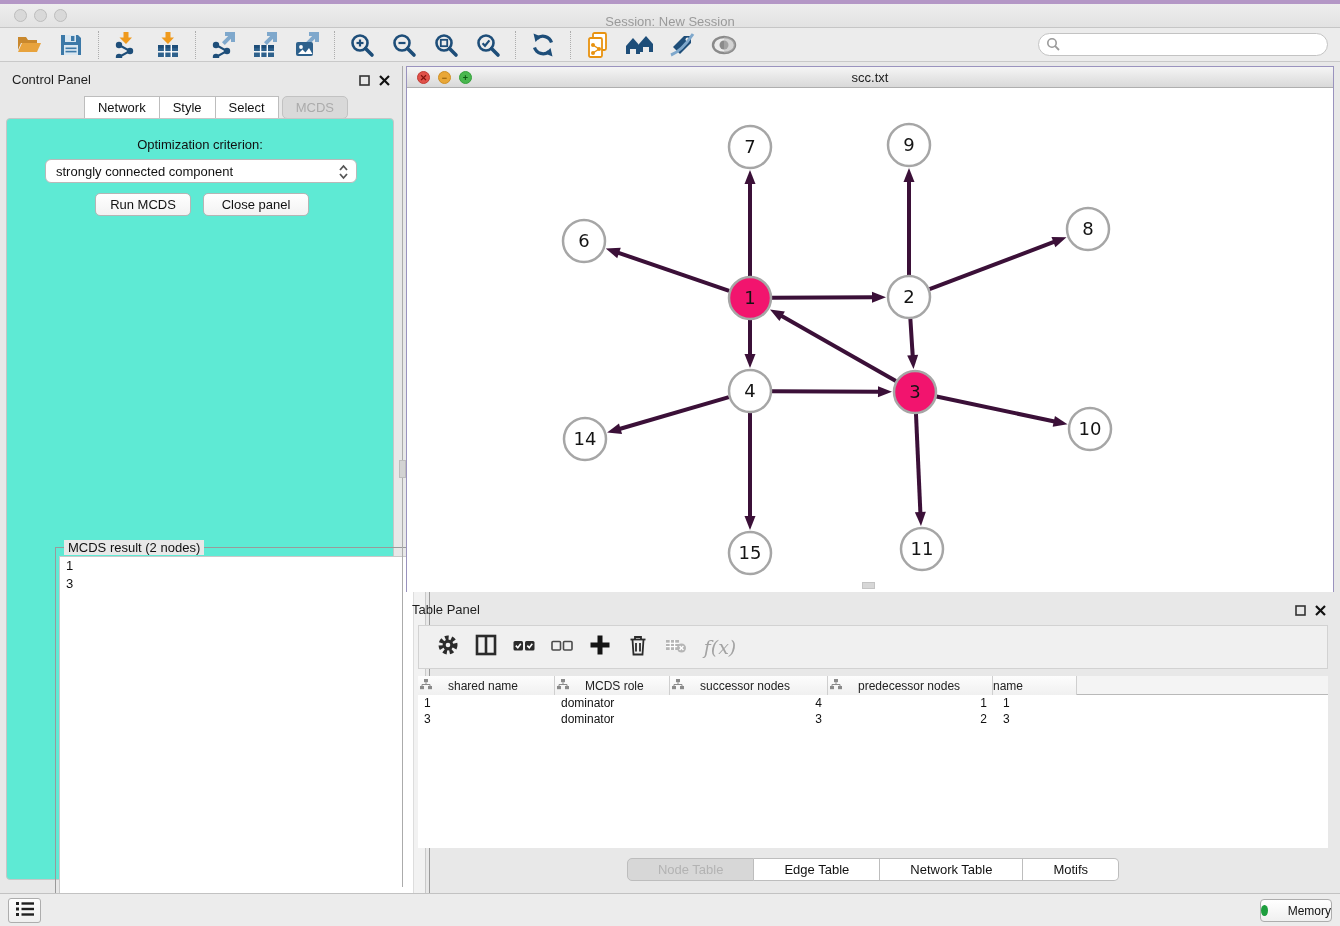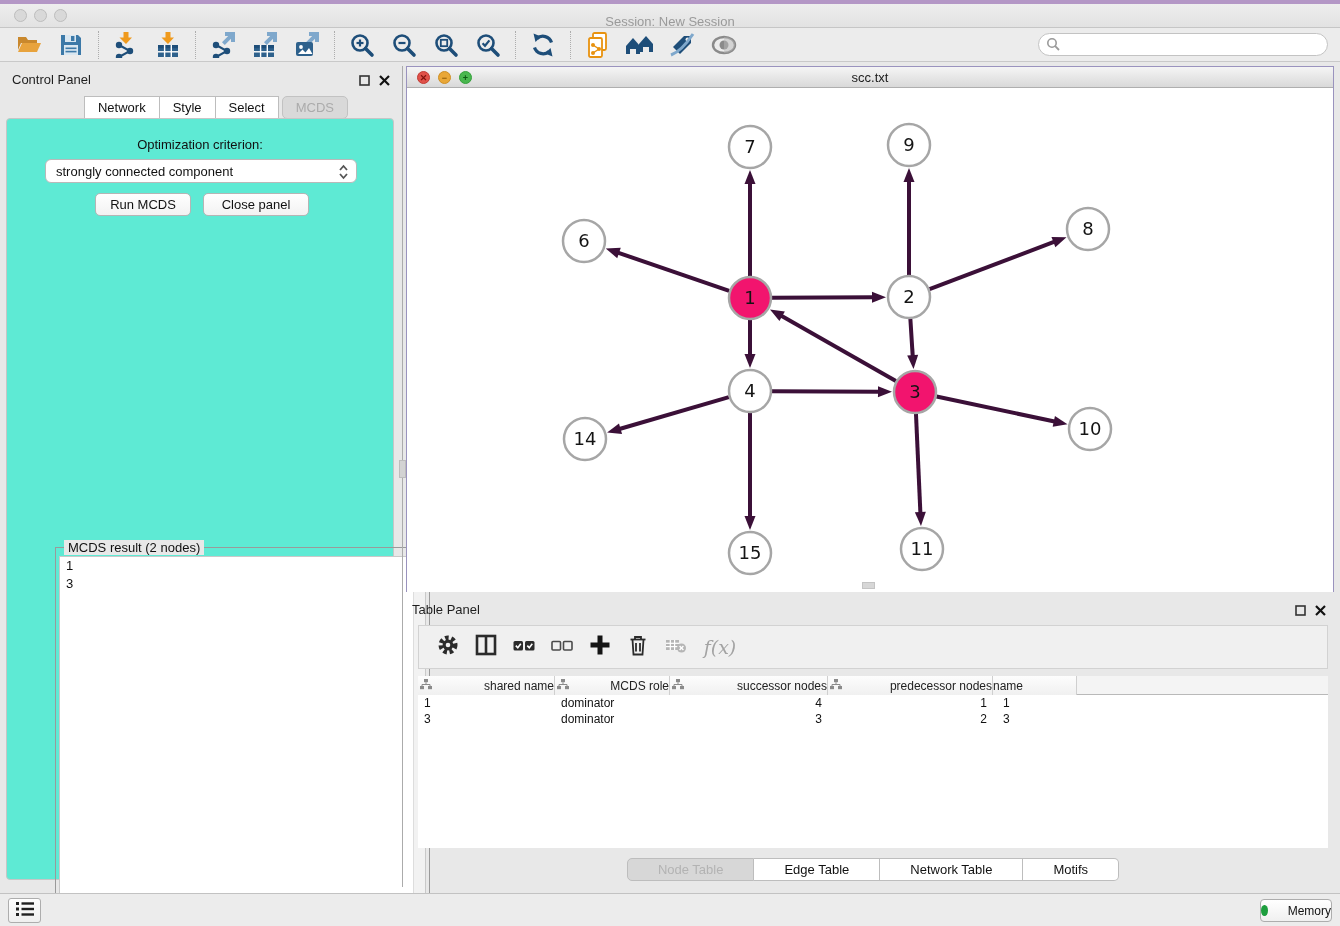--- a/index.html
+++ b/index.html
@@ -58,21 +58,21 @@
   .net-canvas { position:absolute; left:0; top:22px; width:926px; height:503px; background:#fff; }
   .net-grip { position:absolute; left:455px; bottom:2px; width:13px; height:7px; background:#D7D7D7; border:1px solid #C4C4C4; }
 
   
   .tp { left:406px; top:596px; width:934px; height:297px; }
   .tp-toolbar { position:absolute; left:12px; top:29px; width:910px; height:44px; background:#F0F0F0; border:1px solid #D2D2D2; display:flex; align-items:center; padding-left:10px; }
   .tp-btn { width:32px; height:32px; margin:0 3px; display:flex; align-items:center; justify-content:center; }
   .fx { font-family:"DejaVu Serif", serif; font-style:italic; font-size:19px; color:#A3A3A3; }
   .tbl { position:absolute; left:12px; top:80px; width:910px; height:172px; background:#fff; }
   .tbl-headrow { position:absolute; left:0; top:0; height:19px; display:flex; background:#F4F4F4; border-bottom:1px solid #B9B9B9; width:910px; }
-  .th { height:19px; border-right:1px solid #CFCFCF; background:linear-gradient(#FDFDFD,#F0F0F0); display:flex; align-items:center; justify-content:space-between; gap:10px; font-size:12px; color:#222; }
+  .th { height:19px; border-right:1px solid #CFCFCF; background:linear-gradient(#FDFDFD,#F0F0F0); display:flex; align-items:center; justify-content:flex-start; gap:16px; font-size:12px; color:#222; }
   .th .tree { margin-left:2px; }
   .tbl-body { position:absolute; left:0; top:19px; width:910px; height:153px; background:#fff; }
   .trow { display:flex; height:16px; font-size:12px; color:#111; }
   .td { padding:1px 6px 0 6px; }
   .ta-r { text-align:right; }
   .tp-tabs { position:absolute; left:0; top:262px; width:100%; display:flex; justify-content:center; }
   .tp-tab { background:#fff; border:1px solid #BDBDBD; border-left:none; padding:3px 30px; font-size:13px; color:#111; }
   .tp-tab.first { border-left:1px solid #BDBDBD; border-radius:5px 0 0 5px; }
   .tp-tab.last { border-radius:0 5px 5px 0; }
   .tp-tab.sel { background:#D7D7D7; color:#B3B3B3; }

